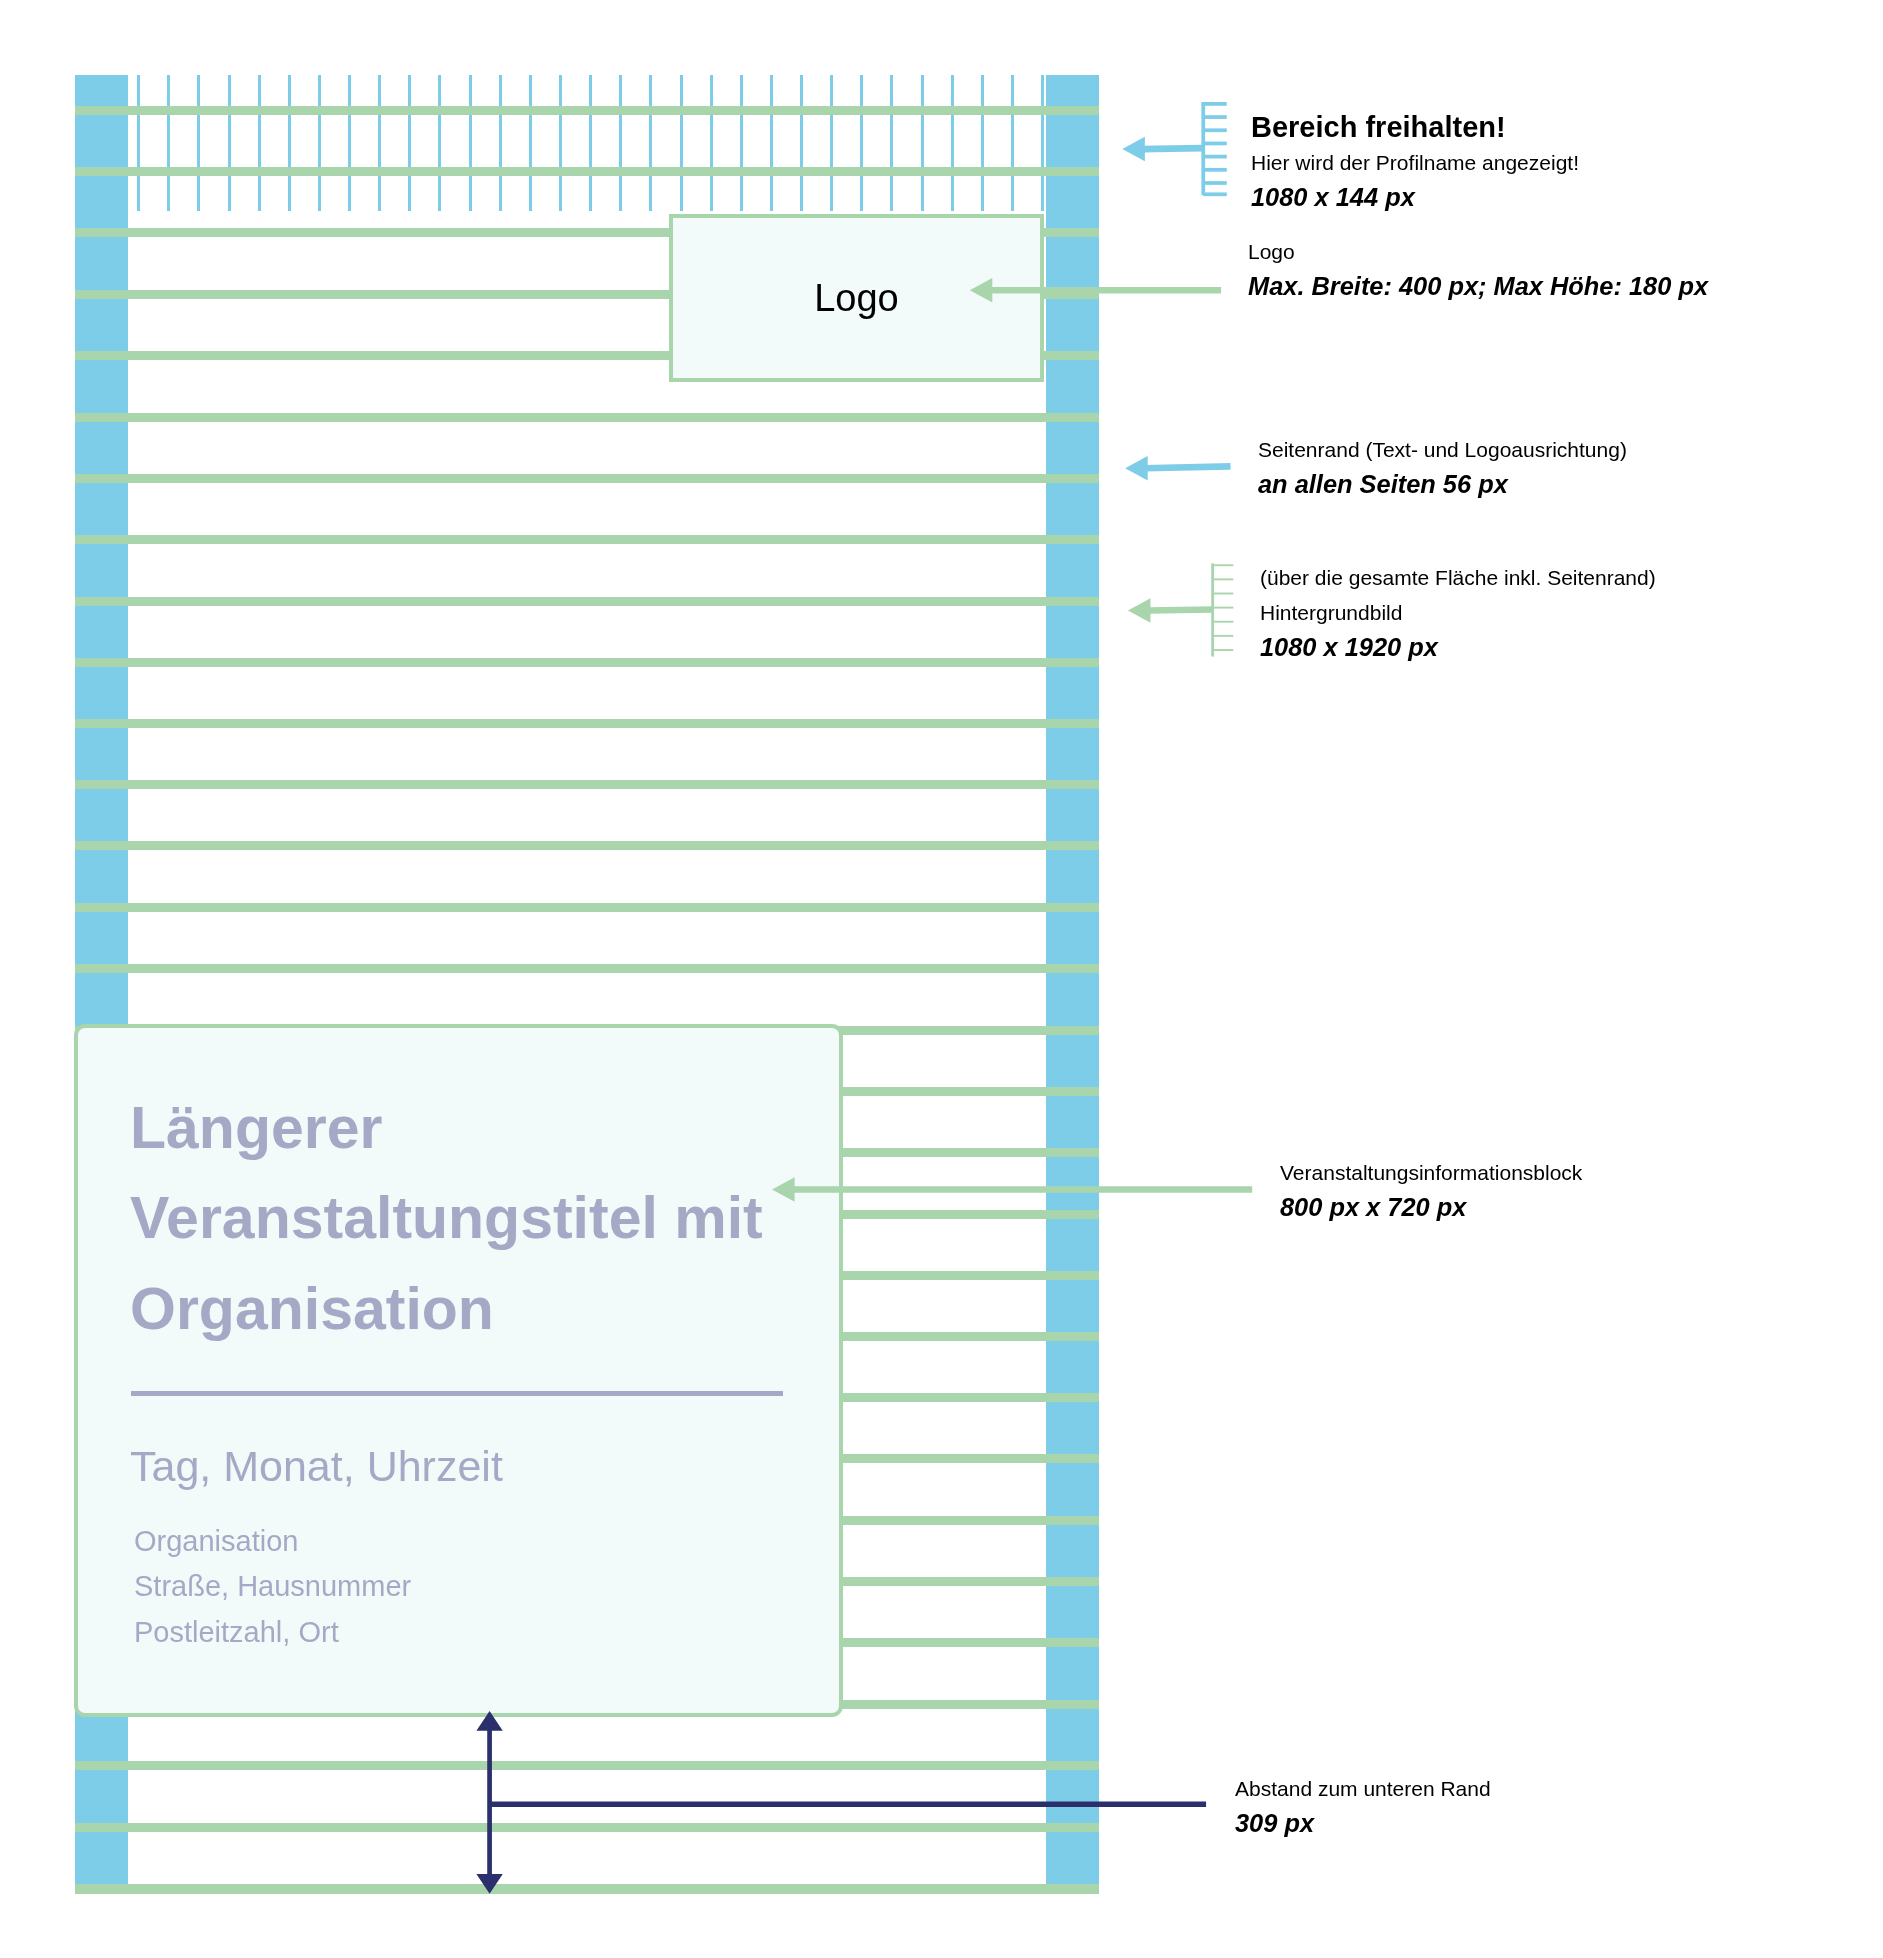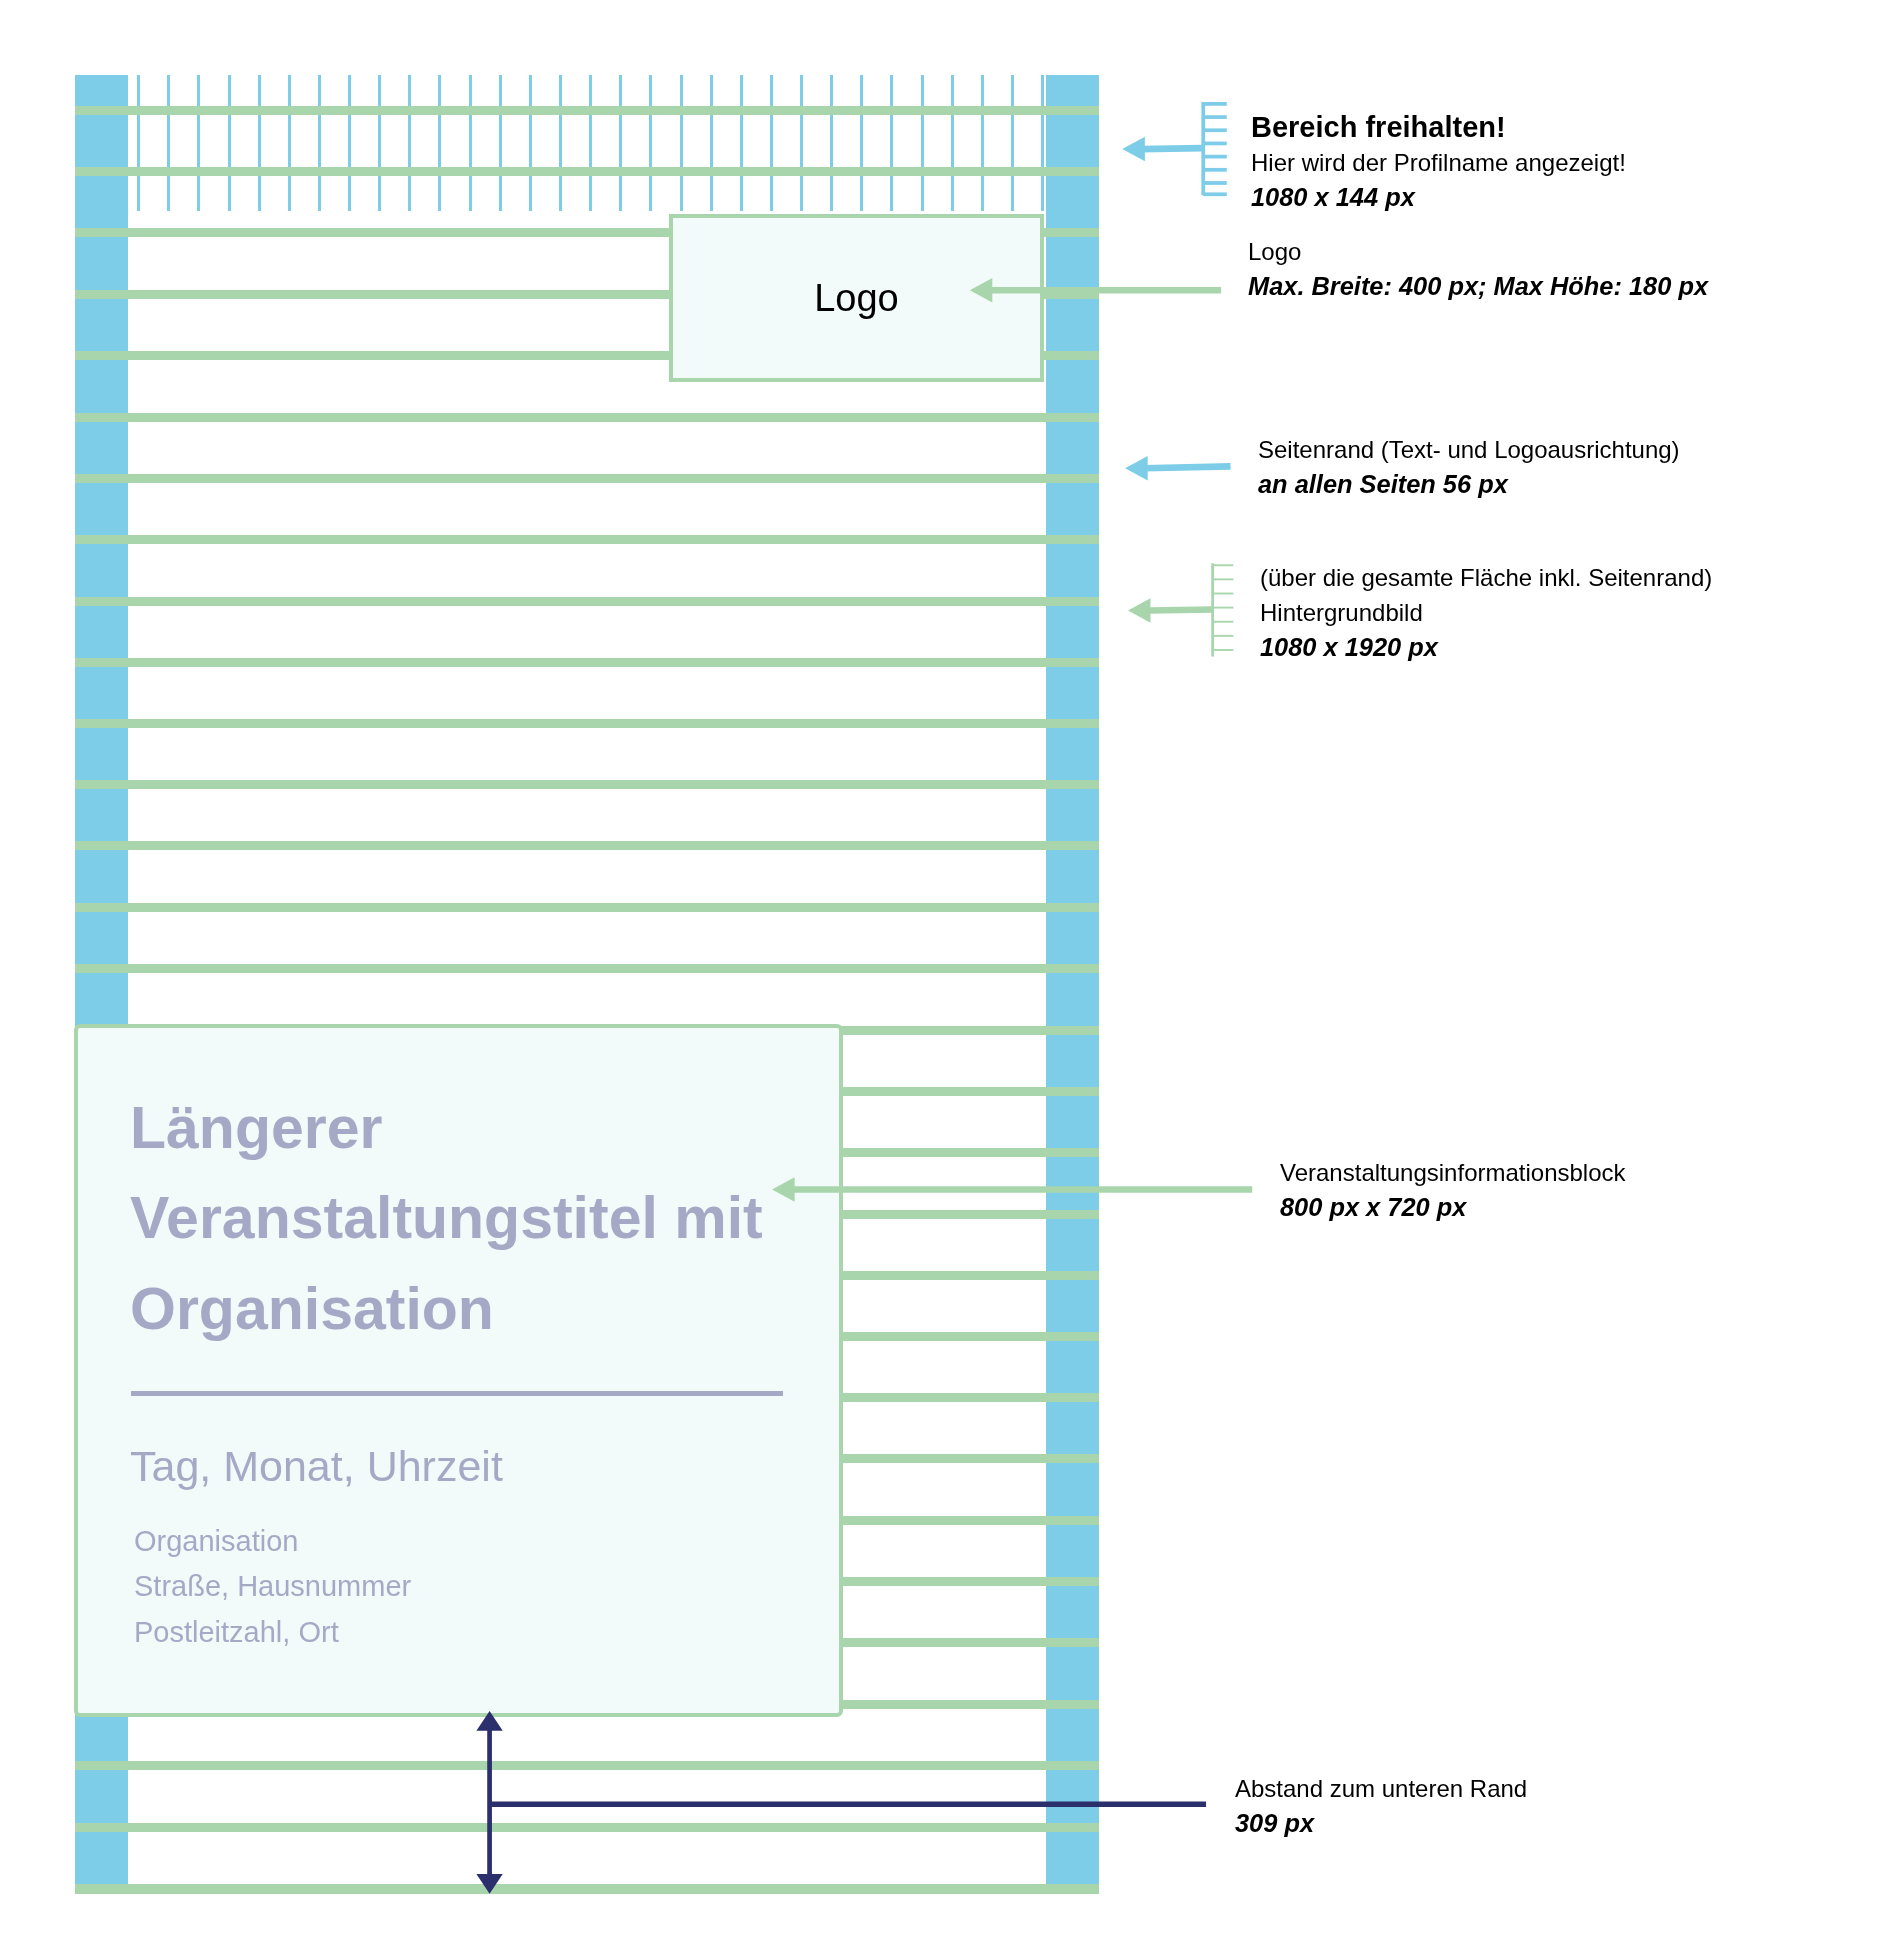--- a/index.html
+++ b/index.html
@@ -3,27 +3,27 @@
 <meta charset="utf-8">
 <style>
   html,body{margin:0;padding:0;background:#fff;}
   body{width:1883px;height:1959px;position:relative;overflow:hidden;font-family:"Liberation Sans",sans-serif;}
   .abs{position:absolute;}
   #frame{left:75px;top:75px;width:1024px;height:1818px;background:#fff;}
   .margin{position:absolute;top:0;width:53px;height:100%;background:#7ecde8;}
   .hline{position:absolute;left:0;width:100%;height:8.5px;background:#a8d5ac;}
   .vhatch{position:absolute;top:0;width:2.8px;height:136px;background:#7ecde8;}
   #logo-box{left:669px;top:214px;width:367px;height:160px;border:4.7px solid #a8d5ac;background:#f3fbfa;display:flex;align-items:center;justify-content:center;font-size:38px;color:#000;}
-  #info-block{left:74px;top:1024px;width:761px;height:685px;border:4.7px solid #a8d5ac;border-radius:6px;background:#f3fbfa;}
+  #info-block{left:74px;top:1024px;width:761px;height:685px;border:4.7px solid #a8d5ac;border-radius:11px;background:#f3fbfa;}
   .title{position:absolute;left:52px;font-size:59px;font-weight:bold;color:#a5a9c5;white-space:nowrap;}
   .divider{position:absolute;left:53px;top:363px;width:652px;height:4.7px;background:#a5a9c5;}
   .date{position:absolute;left:52px;top:414px;font-size:43px;color:#a5a9c5;white-space:nowrap;}
   .addr{position:absolute;left:56px;font-size:29px;color:#a5a9c5;white-space:nowrap;}
   .note{position:absolute;color:#000;white-space:nowrap;}
-  .note .l{font-size:24px;line-height:35px;}
+  .note .l{font-size:21px;line-height:35px;}
   .note .b{font-size:25.4px;font-weight:bold;line-height:35px;font-style:italic;}
   .note .bl{font-size:29px;font-weight:bold;line-height:35px;}
 </style>
 </head>
 <body>
 
 <div id="frame" class="abs">
   <div class="margin" style="left:0"></div>
   <div class="margin" style="right:0"></div>
   <div id="hatch">

